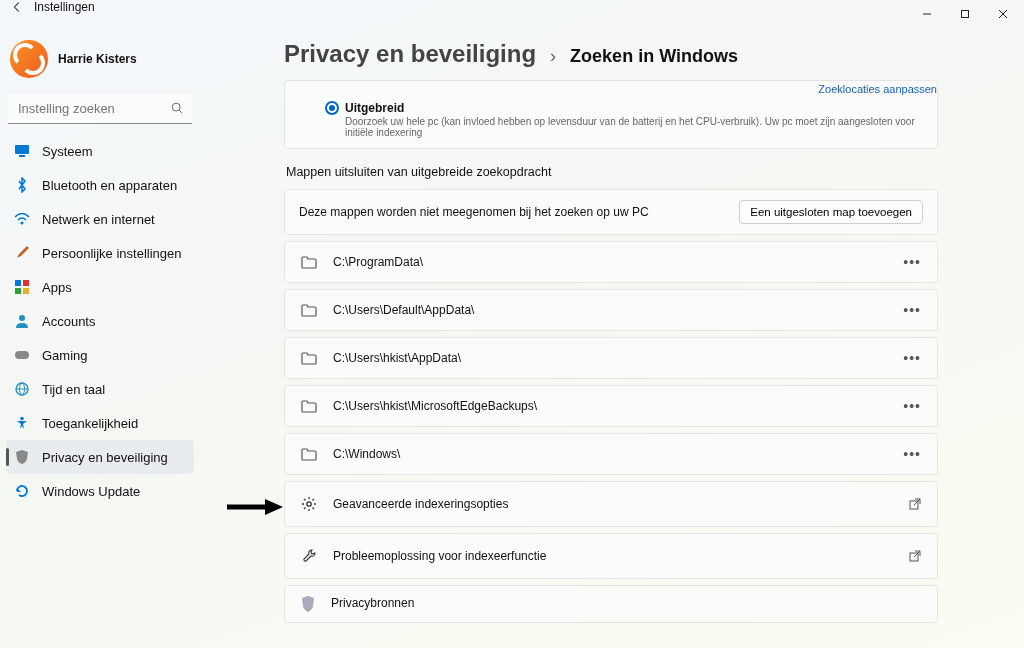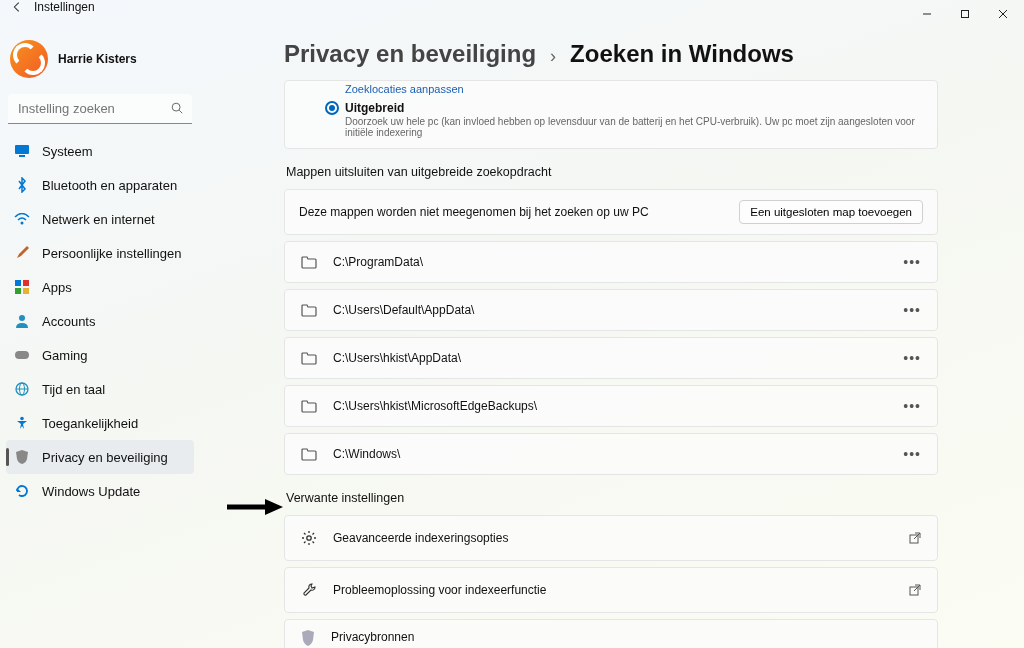--- a/index.html
+++ b/index.html
@@ -31,25 +31,25 @@
   
   .nav { display:flex; flex-direction:column; gap:0px; margin-top:4px;}
   .navitem { display:flex; align-items:center; gap:12px; height:34px; padding:0 8px; border-radius:4px; font-size:13px; cursor:default;}
   .navitem.active{ background:#e8ecef; position:relative;}
   .navitem.active::before{content:"";position:absolute;left:0;top:8px;bottom:8px;width:3px;background:#555; border-radius:2px;}
   .ni-icon{width:16px;height:16px;display:flex;align-items:center;justify-content:center;flex-shrink:0;}
   
   .crumb { display:flex; align-items:baseline; gap:14px; padding-top:10px; padding-bottom:12px;}
   .crumb .c1{font-size:24px; font-weight:600; color:#444;}
   .crumb .sep{font-size:18px; color:#666;}
-  .crumb .c2{font-size:24px; font-weight:600;}
+  .crumb .c2{font-size:18px; font-weight:600;}
   
   .card { background:#fbfbfbcc; border:1px solid #e5e5e5; border-radius:4px; margin-bottom:6px;}
   .radio-row{ display:flex; padding:6px 14px 10px 42px; gap:14px; position:relative;}
-  .toplink{ color:#1a5fb4; font-size:11px; padding: 2px 0 0 60px; display:block;}
+  .toplink{ color:#1a5fb4; font-size:11px; padding: 2px 0 0 60px; display:block;text-align:right;}
   .ext-title{font-size:12px; font-weight:400;}
   .ext-desc{font-size:10px; color:#666; margin-top:1px;}
   .section-hdr{font-size:12.5px; font-weight:400; margin:16px 0 10px 2px;}
   .exclude-hdr{display:flex; justify-content:space-between; align-items:center; padding:10px 14px;}
   .exclude-hdr .txt{font-size:12px;}
   .btn-out{ background:#fdfdfd; border:1px solid #d0d0d0; border-radius:4px; padding:5px 10px; font-size:11.5px;}
   .folder-row{display:flex; align-items:center; padding:12px 16px; gap:16px;}
   .folder-row .path{font-size:12px; flex:1;}
   .dots{color:#555; font-size:14px; letter-spacing:1px;}
   .link-row{display:flex; align-items:center; padding:14px 16px; gap:16px;}
@@ -294,21 +294,20 @@
         <span>
             <svg width="16" height="14" viewBox="0 0 16 14">
               <path d="M1 3 L1 12 Q1 13 2 13 L14 13 Q15 13 15 12 L15 5 Q15 4 14 4 L7 4 L6 2 L2 2 Q1 2 1 3" fill="none" stroke="#555" stroke-width="1.2"></path>
             </svg>
           </span>
         <span class="path">C:\Windows\</span>
         <span class="dots">•••</span>
       </div>
     </div>
 
-    <div class="section-hdr">Verwante instellingen</div>
 
     <div class="card">
       <div class="link-row">
         <span>
             <svg width="16" height="16" viewBox="0 0 16 16">
               <circle cx="8" cy="8" r="2.2" fill="none" stroke="#333" stroke-width="1.3"></circle>
               <path d="M8 1 L8 3 M8 13 L8 15 M1 8 L3 8 M13 8 L15 8 M3 3 L4.5 4.5 M11.5 11.5 L13 13 M13 3 L11.5 4.5 M4.5 11.5 L3 13" stroke="#333" stroke-width="1.3"></path>
             </svg>
           </span>
         <span class="lbl">Geavanceerde indexeringsopties</span>

